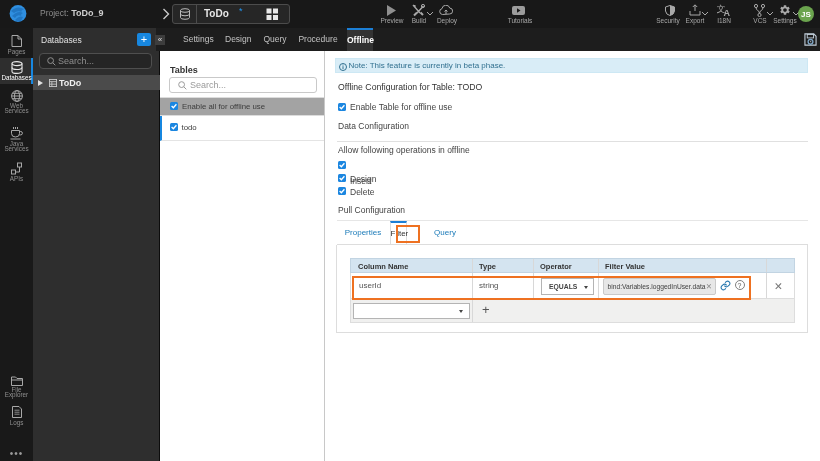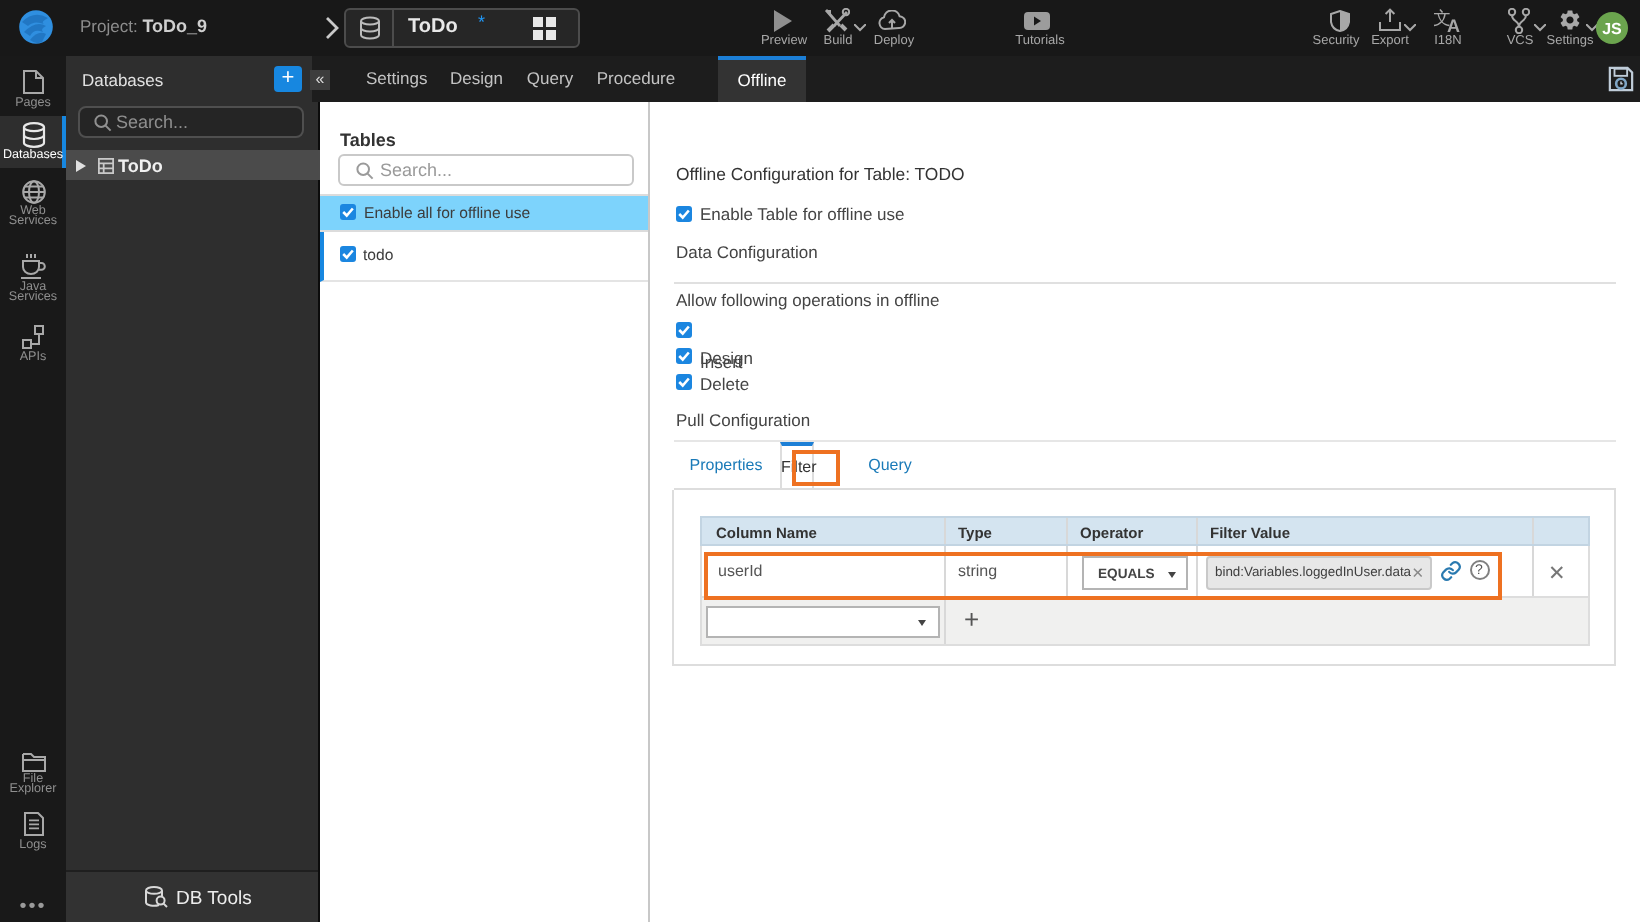--- a/index.html
+++ b/index.html
@@ -39,21 +39,21 @@
 #tabbar { position:absolute; left:156px; top:28px; width:664px; height:22.5px; background:#1d1d1d; }
 #tabbar .t { position:absolute; top:0; height:22.5px; color:#c3c3c3; font-size:8.5px; text-align:center; line-height:22.5px; }
 #tabbar .t.act { background:#333333; color:#fff; border-top:2px solid #1c7fd6; line-height:20px; font-weight:bold; }
 #collapse { position:absolute; left:155px; top:34.5px; width:10px; height:10.5px; background:#3d3d3d; color:#dcdcdc; font-size:8px; line-height:10px; text-align:center; z-index:5; }
 
 
 #tablespanel { position:absolute; left:160px; top:50.5px; width:165px; height:410.5px; background:#fff; border-right:1px solid #c8c8c8; }
 #tablespanel .hd { position:absolute; left:10px; top:14px; font-size:9px; color:#333; font-weight:bold; }
 #tsearch { position:absolute; left:9px; top:26px; width:148px; height:16px; border:1px solid #c9c9c9; border-radius:3px; color:#9a9a9a; font-size:9px; line-height:14px; }
 #tsearch span { margin-left:20px; }
-#trow1 { position:absolute; left:0; top:46px; width:164px; height:19px; background:#7dd3fc; border-top:1px solid #dcdcdc; border-bottom:1px solid #dcdcdc; }
+#trow1 { position:absolute; left:0; top:46px; width:164px; height:19px; background:#a3a3a3; border-top:1px solid #dcdcdc; border-bottom:1px solid #dcdcdc; }
 #trow2 { position:absolute; left:0; top:65px; width:164px; height:25px; background:#fff; border-bottom:1px solid #e4e4e4; border-left:2.5px solid #1787e0; }
 .cbx { position:absolute; width:8px; height:8px; background:#1b86e0; border-radius:1.5px; }
 .cbx svg { display:block; }
 .cblbl { position:absolute; font-size:7.8px; color:#3c3c3c; }
 
 
 #main { position:absolute; left:325px; top:50.5px; width:495px; height:410.5px; background:#fff; }
 #note { position:absolute; left:10px; top:7.5px; width:473px; height:15px; background:#d9edf7; border:1px solid #cde8f4; color:#31708f; font-size:8px; line-height:13px; }
 #note .txt { margin-left:12.5px; }
 .h1 { position:absolute; left:13px; font-size:8.7px; color:#333; }
@@ -257,38 +257,28 @@
   <div id="dbrow">
     <svg style="position:absolute;left:5px;top:4.5px" width="5" height="6" viewBox="0 0 5 6">
           <path d="M0 0 L5 3 L0 6 Z" fill="#e0e0e0"></path>
         </svg>
     <svg style="position:absolute;left:16px;top:3.5px" width="8" height="8" viewBox="0 0 9 9">
       <rect x="0.5" y="0.5" width="8" height="8" fill="none" stroke="#c9c9c9"></rect>
       <path d="M0.5 3 H8.5 M0.5 5.8 H8.5 M3.2 3 V8.5" stroke="#c9c9c9"></path>
     </svg>
     <div class="nm">ToDo</div>
   </div>
-  <div id="dbtools">
-    <svg style="position:absolute;left:39px;top:7px" width="12" height="12" viewBox="0 0 12 12">
-      <ellipse cx="5" cy="2.2" rx="4" ry="1.7" fill="none" stroke="#d8d8d8"></ellipse>
-      <path d="M1 2.2 v6 a4 1.7 0 0 0 6.5 1.3" fill="none" stroke="#d8d8d8"></path>
-      <path d="M9 2.2 v3" stroke="#d8d8d8"></path>
-      <circle cx="8.3" cy="7.3" r="2" fill="none" stroke="#d8d8d8"></circle>
-      <path d="M9.8 8.8 L11.5 10.5" stroke="#d8d8d8"></path>
-    </svg>
-    <span>DB Tools</span>
-  </div>
 </div>
 
 <div id="tabbar">
   <div class="t" style="left:27px;width:30px">Settings</div>
   <div class="t" style="left:69px;width:26px">Design</div>
   <div class="t" style="left:107px;width:24px">Query</div>
   <div class="t" style="left:142px;width:40px">Procedure</div>
-  <div class="t act" style="left:203px;width:44px;font-weight:normal">Offline</div>
+  <div class="t act" style="left:191px;width:26px;font-weight:bold">Offline</div>
   <svg style="position:absolute;left:648px;top:5px" width="13" height="13" viewBox="0 0 14 14">
     <path d="M1 1 H10.5 L13 3.5 V13 H1 Z" fill="none" stroke="#c0cdd9" stroke-width="1.2"></path>
     <rect x="3.5" y="1.5" width="6.8" height="3.8" fill="none" stroke="#c0cdd9" stroke-width="1"></rect>
     <circle cx="7" cy="9.5" r="2.6" fill="none" stroke="#7fa6c6" stroke-width="1.4"></circle>
     <path d="M7 8.4 v1.2 h0.9" stroke="#c0cdd9" stroke-width="0.8" fill="none"></path>
   </svg>
 </div>
 <div id="collapse">«</div>
 
 <div id="tablespanel">
@@ -312,20 +302,28 @@
     <div class="cbx" style="left:8px;top:7.5px">
           <svg width="8" height="8" viewBox="0 0 10 10">
             <path d="M2 5 L4.2 7.2 L8 2.8" stroke="#fff" stroke-width="1.6" fill="none"></path>
           </svg>
         </div>
     <div class="cblbl" style="left:19.5px;top:7px">todo</div>
   </div>
 </div>
 
 <div id="main">
+  <div id="note">
+    <svg style="position:absolute;left:3px;top:3.5px" width="8" height="8" viewBox="0 0 8 8">
+          <circle cx="4" cy="4" r="3.5" fill="none" stroke="#31708f"></circle>
+          <path d="M4 3.2 V6" stroke="#31708f"></path>
+          <circle cx="4" cy="2" r="0.6" fill="#31708f"></circle>
+        </svg>
+    <span class="txt">Note: This feature is currently in beta phase.</span>
+  </div>
   <div class="h1" style="top:31px">Offline Configuration for Table: TODO</div>
   <div class="cbx" style="left:13px;top:52px">
         <svg width="8" height="8" viewBox="0 0 10 10">
           <path d="M2 5 L4.2 7.2 L8 2.8" stroke="#fff" stroke-width="1.6" fill="none"></path>
         </svg>
       </div>
   <div class="small" style="left:25px;top:51.5px">Enable Table for offline use</div>
   <div class="small" style="left:13px;top:70px">Data Configuration</div>
   <div id="sep1"></div>
   <div class="small" style="left:13px;top:94.5px">Allow following operations in offline</div>

